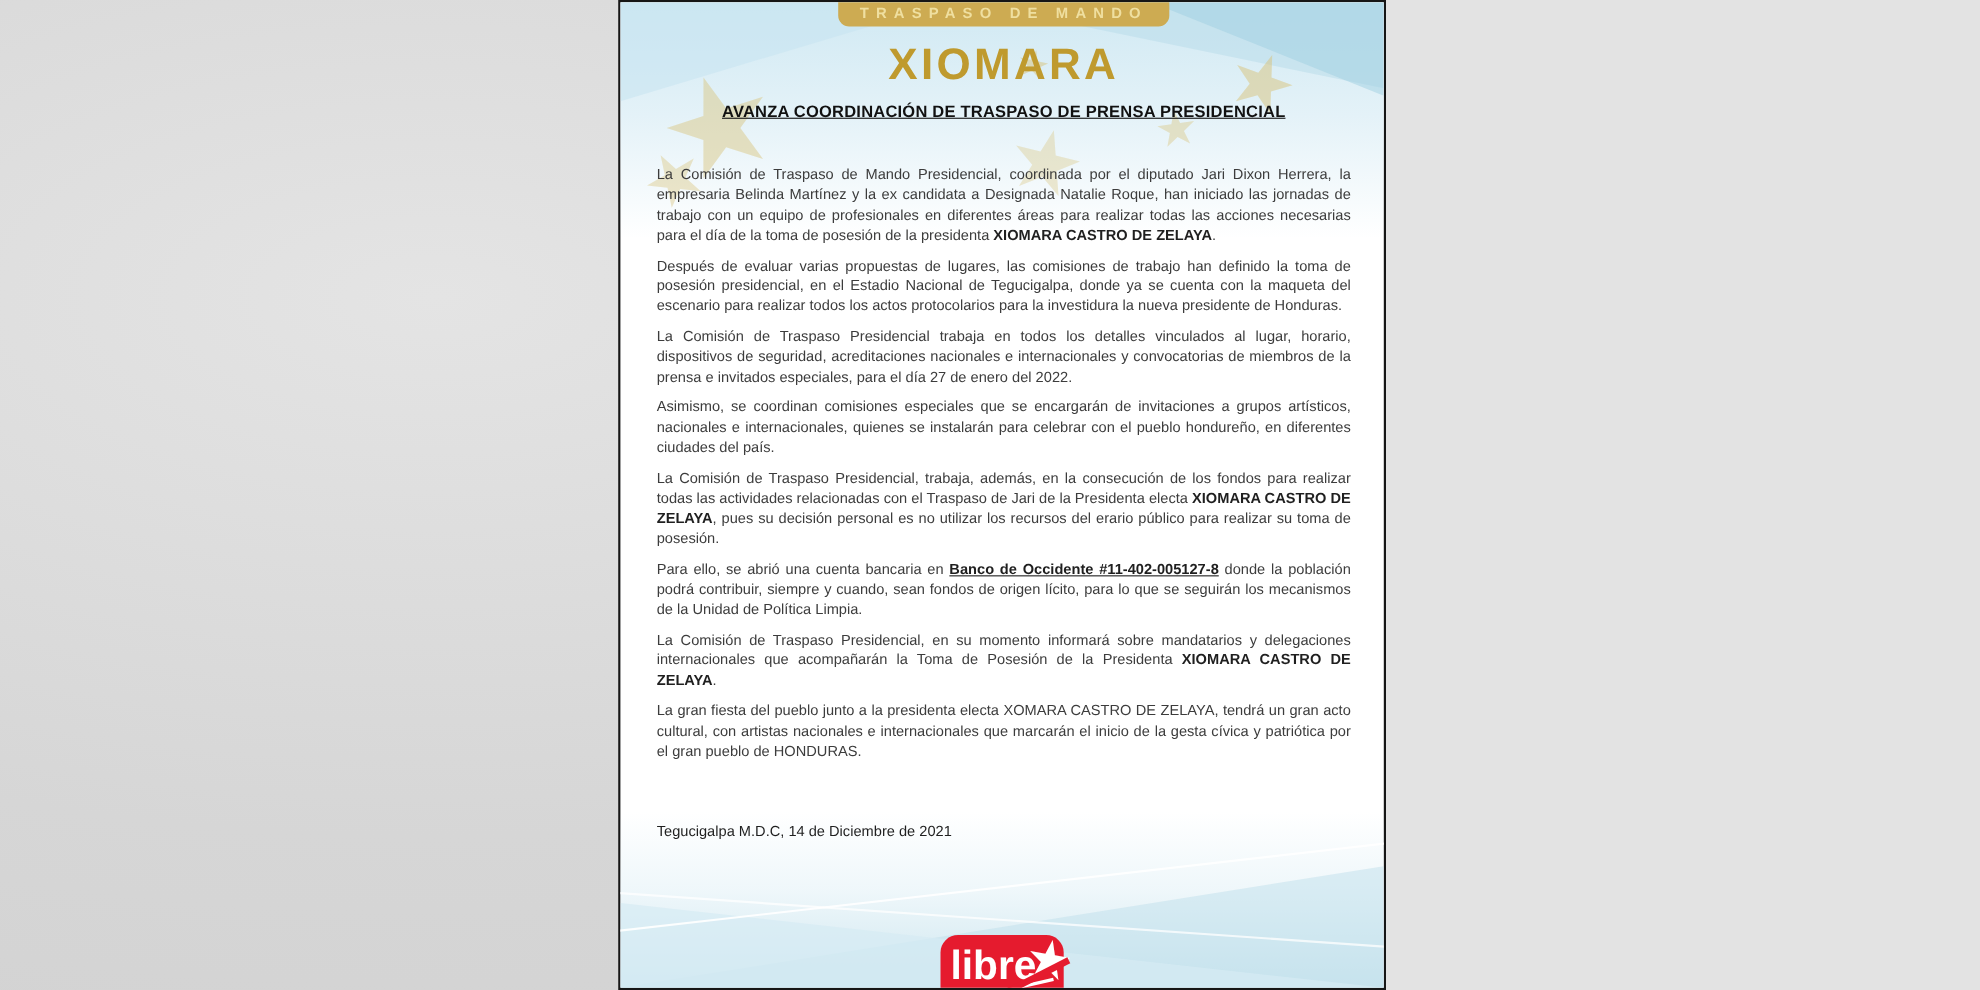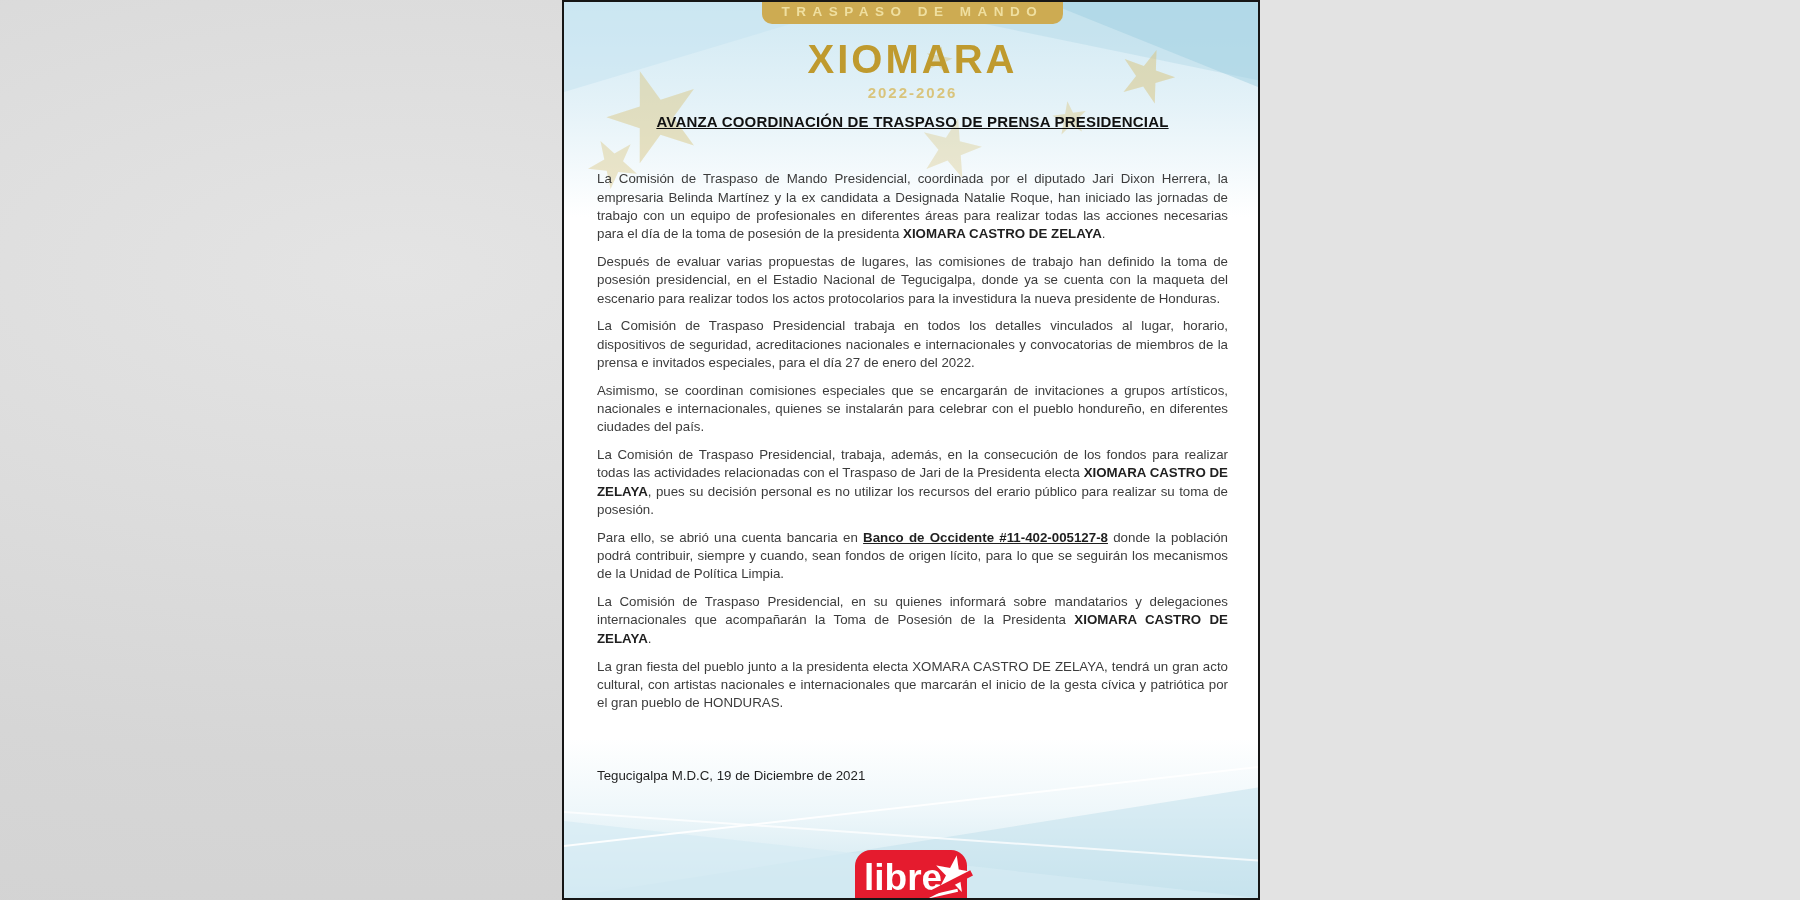--- a/index.html
+++ b/index.html
@@ -105,36 +105,35 @@
   <span class="star s5">★</span>
   <span class="star s6">★</span>
 
   <div class="content">
 
     <div class="banner-wrap">
       <div class="banner">TRASPASO DE MANDO</div>
     </div>
 
     <div class="logo-title">XIOMARA</div>
-    <div class="logo-term">2022-2026</div>
 
     <div class="headline">AVANZA COORDINACIÓN DE TRASPASO DE PRENSA PRESIDENCIAL</div>
 
     <div class="body-text">
       <p><span>La Comisión de Traspaso de Mando Presidencial, coordinada por el diputado Jari Dixon Herrera, la empresaria Belinda Martínez y la ex candidata a Designada Natalie Roque, han iniciado las jornadas de trabajo con un equipo de profesionales en diferentes áreas para realizar todas las acciones necesarias para el día de la toma de posesión de la presidenta </span><b>XIOMARA CASTRO DE ZELAYA</b><span>.</span></p>
       <p><span>Después de evaluar varias propuestas de lugares, las comisiones de trabajo han definido la toma de posesión presidencial, en el Estadio Nacional de Tegucigalpa, donde ya se cuenta con la maqueta del escenario para realizar todos los actos protocolarios para la investidura la nueva presidente de Honduras.</span></p>
       <p><span>La Comisión de Traspaso Presidencial trabaja en todos los detalles vinculados al lugar, horario, dispositivos de seguridad, acreditaciones nacionales e internacionales y convocatorias de miembros de la prensa e invitados especiales, para el día 27 de enero del 2022.</span></p>
       <p><span>Asimismo, se coordinan comisiones especiales que se encargarán de invitaciones a grupos artísticos, nacionales e internacionales, quienes se instalarán para celebrar con el pueblo hondureño, en diferentes ciudades del país.</span></p>
       <p><span>La Comisión de Traspaso Presidencial, trabaja, además, en la consecución de los fondos para realizar todas las actividades relacionadas con el Traspaso de Jari de la Presidenta electa </span><b>XIOMARA CASTRO DE ZELAYA</b><span>, pues su decisión personal es no utilizar los recursos del erario público para realizar su toma de posesión.</span></p>
       <p><span>Para ello, se abrió una cuenta bancaria en </span><b class="bu">Banco de Occidente #11-402-005127-8</b><span>  donde la población podrá contribuir, siempre y cuando, sean fondos de origen lícito, para lo que se seguirán los mecanismos de la Unidad de Política Limpia.</span></p>
-      <p><span>La Comisión de Traspaso Presidencial, en su quienes informará sobre mandatarios y delegaciones internacionales que acompañarán la Toma de Posesión de la Presidenta </span><b>XIOMARA CASTRO DE ZELAYA</b><span>.</span></p>
+      <p><span>La Comisión de Traspaso Presidencial, en su momento informará sobre mandatarios y delegaciones internacionales que acompañarán la Toma de Posesión de la Presidenta </span><b>XIOMARA CASTRO DE ZELAYA</b><span>.</span></p>
       <p><span>La gran fiesta del pueblo junto a la presidenta electa XOMARA CASTRO DE ZELAYA, tendrá un gran acto cultural, con artistas nacionales e internacionales que marcarán el inicio de la gesta cívica y patriótica por el gran pueblo de HONDURAS.</span></p>
     </div>
 
-    <div class="dateline">Tegucigalpa M.D.C, 19 de Diciembre de 2021</div>
+    <div class="dateline">Tegucigalpa M.D.C, 14 de Diciembre de 2021</div>
   </div>
 
   <div class="libre-logo">
     <span class="libre-swoosh"></span>
     <span class="libre-text">libre</span>
     <span class="libre-star">★</span>
     <span class="libre-slash"></span>
   </div>
 
 </div>

